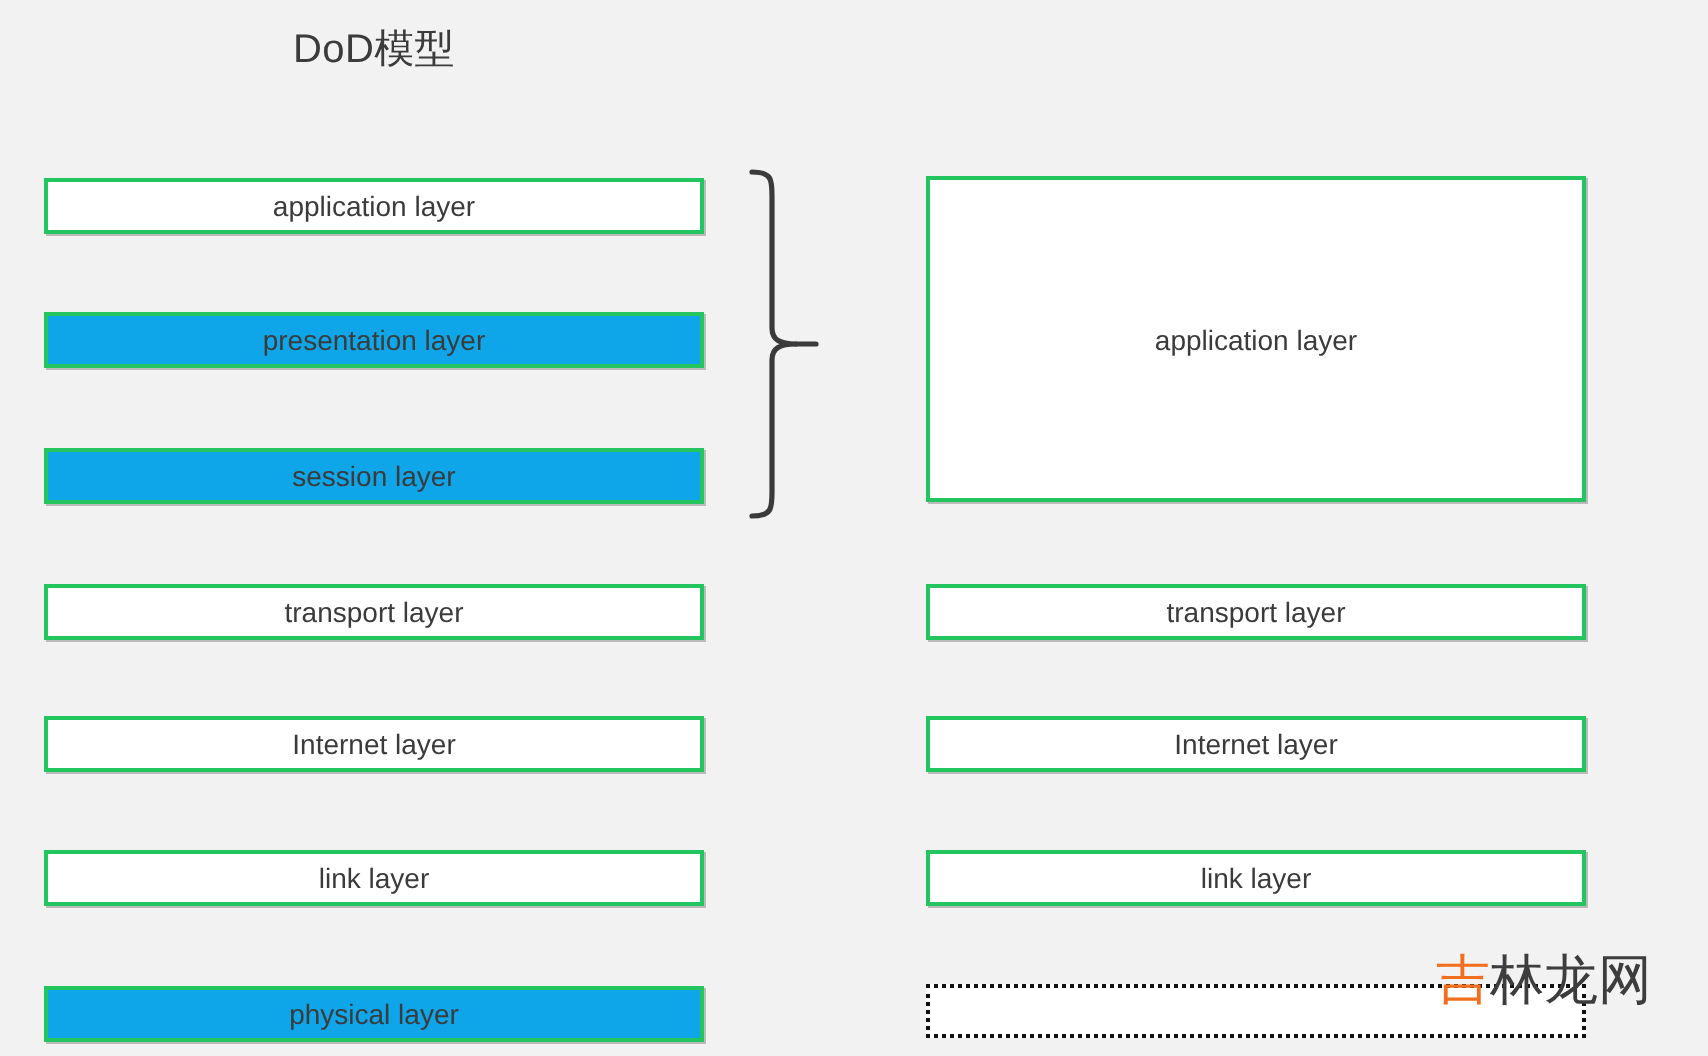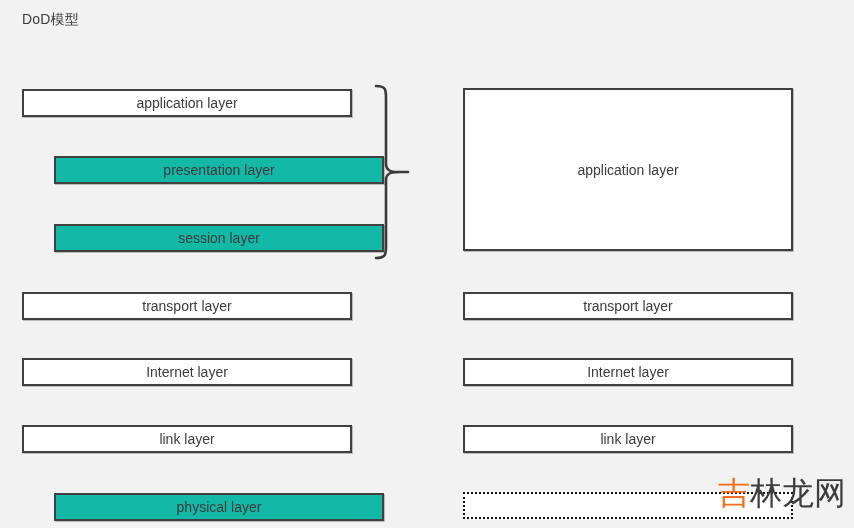--- a/index.html
+++ b/index.html
@@ -16,47 +16,47 @@
   }
   #canvas {
     position: relative;
     width: 854px;
     height: 528px;
   }
 
   
   .col-title {
     position: absolute;
-    font-size: 14px;
+    font-size: 20px;
     color: #3b3b3b;
     letter-spacing: 0.2px;
     white-space: nowrap;
-    text-align: left;
+    text-align: center;
   }
   #title-dod { left: 22px;  top: 11px; width: 330px; }
   #title-osi { left: 463px; top: 11px; width: 330px; }
 
   
   .layer-box {
     position: absolute;
     box-sizing: border-box;
-    border: 2px solid #404040;
+    border: 2px solid #22c55e;
     background: #ffffff;
     display: flex;
     align-items: center;
     justify-content: center;
     box-shadow: 1px 1px 0 rgba(120,120,120,0.45);
   }
   .layer-box .label {
     font-size: 14px;
     color: #3b3b3b;
     line-height: 1;
     white-space: nowrap;
   }
-  .layer-box.cyan { background: #14b8a6; margin-left: 32px; }
+  .layer-box.cyan { background: #0ea5e9; }
   .layer-box.dotted {
     border: 2px dotted #111111;
     background: #ffffff;
     box-shadow: none;
   }
 
   
   .col-left  { left: 22px;  width: 330px; }
   .col-right { left: 463px; width: 330px; }
 
@@ -83,21 +83,21 @@
     top: 80px;
     width: 44px;
     height: 184px;
   }
 
   
   #watermark {
     position: absolute;
     left: 718px;
     top: 472px;
-    font-size: 32px;
+    font-size: 27px;
     font-family: "DejaVu Sans", "Liberation Sans", sans-serif;
     font-weight: 500;
     letter-spacing: 0px;
     white-space: nowrap;
     user-select: none;
   }
   #watermark .wm-a { color: #f2701d; }
   #watermark .wm-b { color: #3d3d3d; }
 </style>
 </head>

